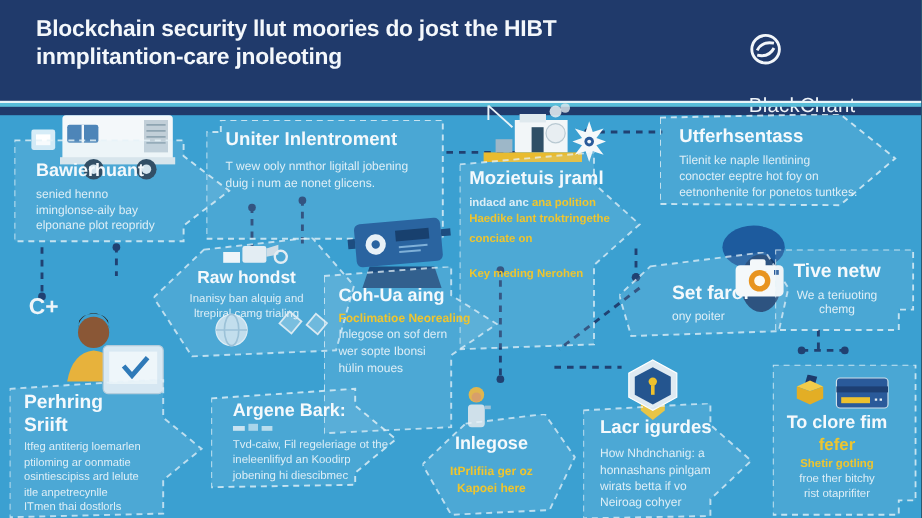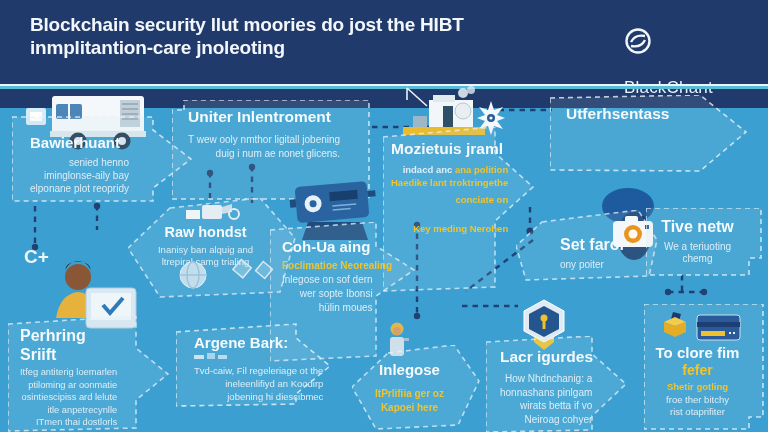--- a/index.html
+++ b/index.html
@@ -1,30 +1,30 @@
 <!DOCTYPE html>
 <html><head>
 <meta charset="utf-8">
 <style>
   html,body{margin:0;padding:0;background:#222;}
   .stage{position:relative;width:768px;height:432px;overflow:hidden;
     font-family:"Liberation Sans",sans-serif;background:#3ba0d1;}
   
-  .hdr{position:absolute;left:0;top:0;width:768px;height:108px;background:#203a6b;}
+  .hdr{position:absolute;left:0;top:0;width:768px;height:96px;background:#203a6b;}
   .hdr-title{position:absolute;left:30px;top:13px;color:#f3f7fb;font-weight:bold;
     font-size:19px;line-height:23px;letter-spacing:-.2px;white-space:nowrap;}
   .divider{position:absolute;left:0;top:84px;width:768px;height:5px;
     background:linear-gradient(to bottom,#e9f5f9 40%,#58bdd9 40%);}
   .logo{position:absolute;left:624px;top:27px;display:flex;align-items:flex-start;gap:23px;flex-direction:column;}
   .logo-label{color:#eef3f8;font-size:17px;letter-spacing:.2px;}
   
   .box{position:absolute;}
   .shape{position:absolute;left:0;top:0;}
   .bt{position:absolute;font-weight:bold;color:#f4f9fc;white-space:nowrap;}
-  .bl{position:absolute;color:#ddeef6;font-size:10px;line-height:13px;white-space:nowrap;text-align:right;}
+  .bl{position:absolute;color:#ddeef6;font-size:10px;line-height:13px;white-space:nowrap;}
   .bl div{white-space:nowrap;}
   .yel{color:#eec52f;}
   .ctr{text-align:center;left:0;right:13px;}
   .icon{position:absolute;}
   svg{display:block;}
 </style>
 </head>
 <body>
 
 <div class="stage">
@@ -141,20 +141,25 @@
       <div class="yel" style="margin-top:4px">conciate on</div>
       <div class="yel" style="margin-top:16px">Key meding Nerohen</div>
     </div>
   </div>
 
   <div class="box" style="left:550px;top:95px;width:198px;height:78px">
     <svg class="shape" width="198" height="78" viewBox="0 0 198 78">
       <polygon points="0,3 150,0 196,37 150,76 0,75" fill="rgba(190,225,240,0.12)" stroke="#e6f2f8" stroke-opacity=".8" stroke-width="1.6" stroke-dasharray="5 4"></polygon>
     </svg>
     <div class="bt" style="left:16px;top:10px;font-size:15.5px">Utferhsentass</div>
+    <div class="bl" style="left:16px;top:33px">
+      <div>Tilenit ke naple llentining</div>
+      <div>conocter eeptre hot foy on</div>
+      <div>eetnonhenite for ponetos tuntkes.</div>
+    </div>
   </div>
 
   <div class="box" style="left:128px;top:198px;width:168px;height:100px">
     <svg class="shape" width="168" height="100" viewBox="0 0 168 100">
       <polygon points="42,10 132,0 167,40 152,94 32,99 0,50" fill="rgba(190,225,240,0.13)" stroke="#e6f2f8" stroke-opacity=".75" stroke-width="1.6" stroke-dasharray="5 4"></polygon>
     </svg>
     <svg class="icon" style="left:56px;top:4px" width="56" height="20" viewBox="0 0 56 20">
       <rect x="2" y="8" width="14" height="9" fill="#eef5f9"></rect>
       <rect x="18" y="3" width="20" height="14" rx="2" fill="#e3edf3"></rect>
       <path d="M38,5 l10,-3 v8 l-10,2 z" fill="#cfdde6"></path>

